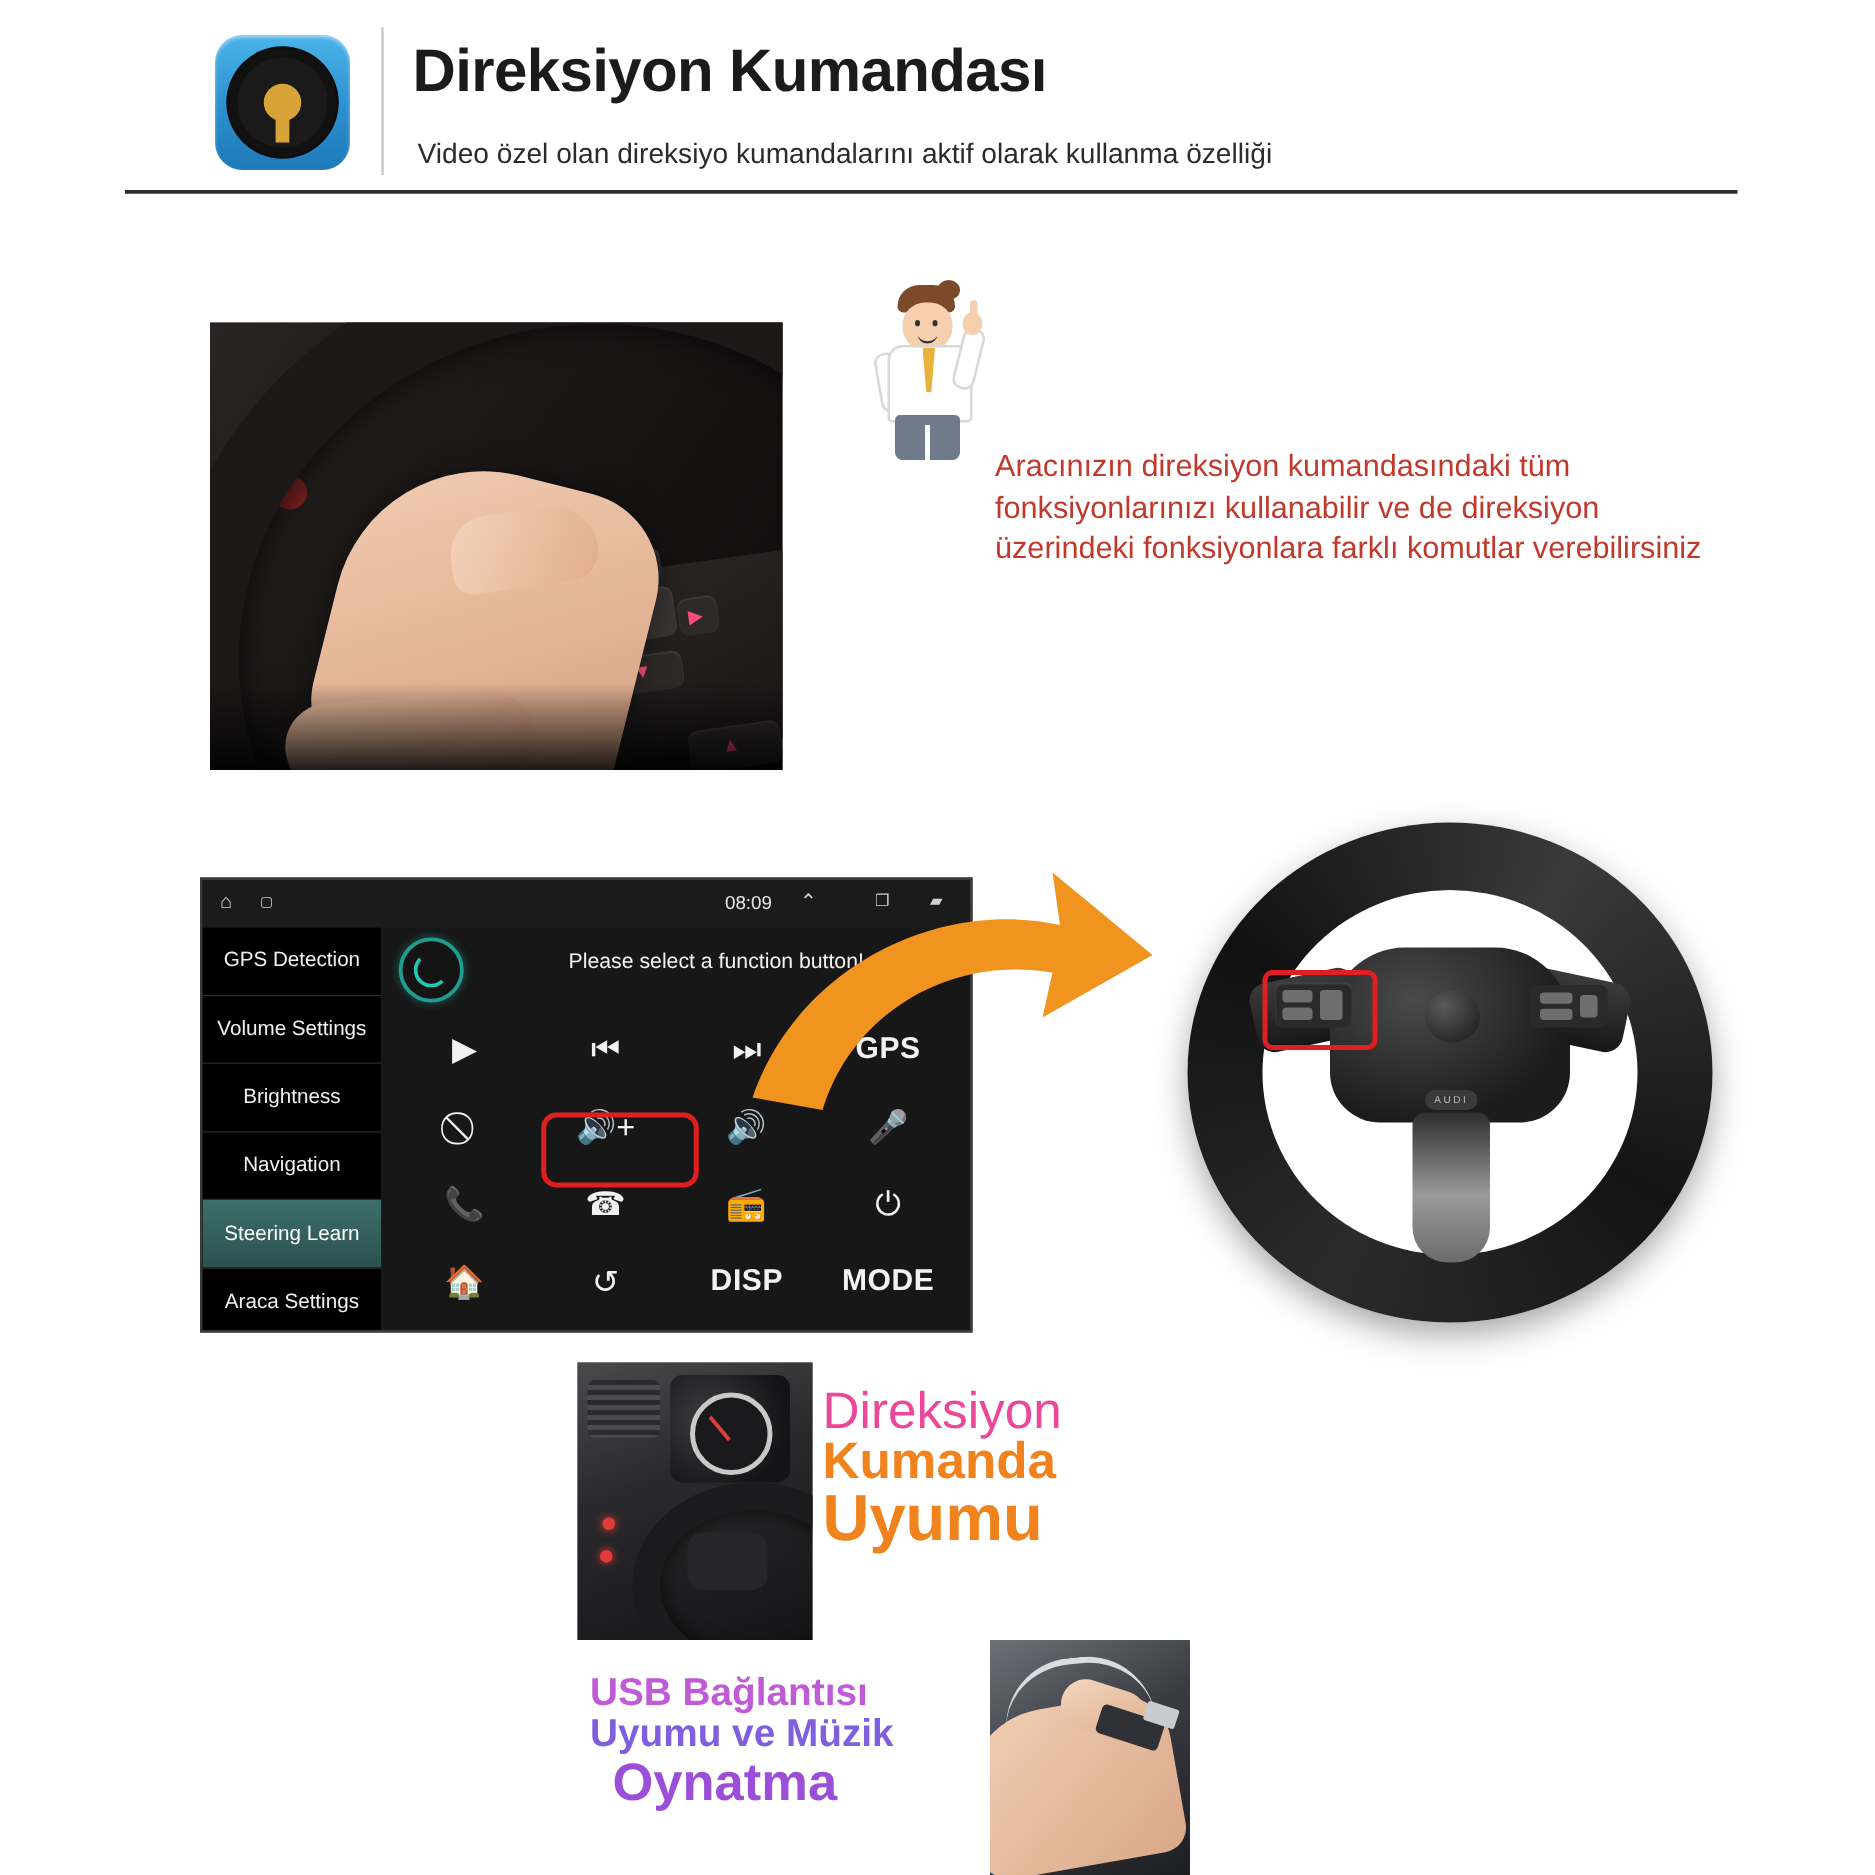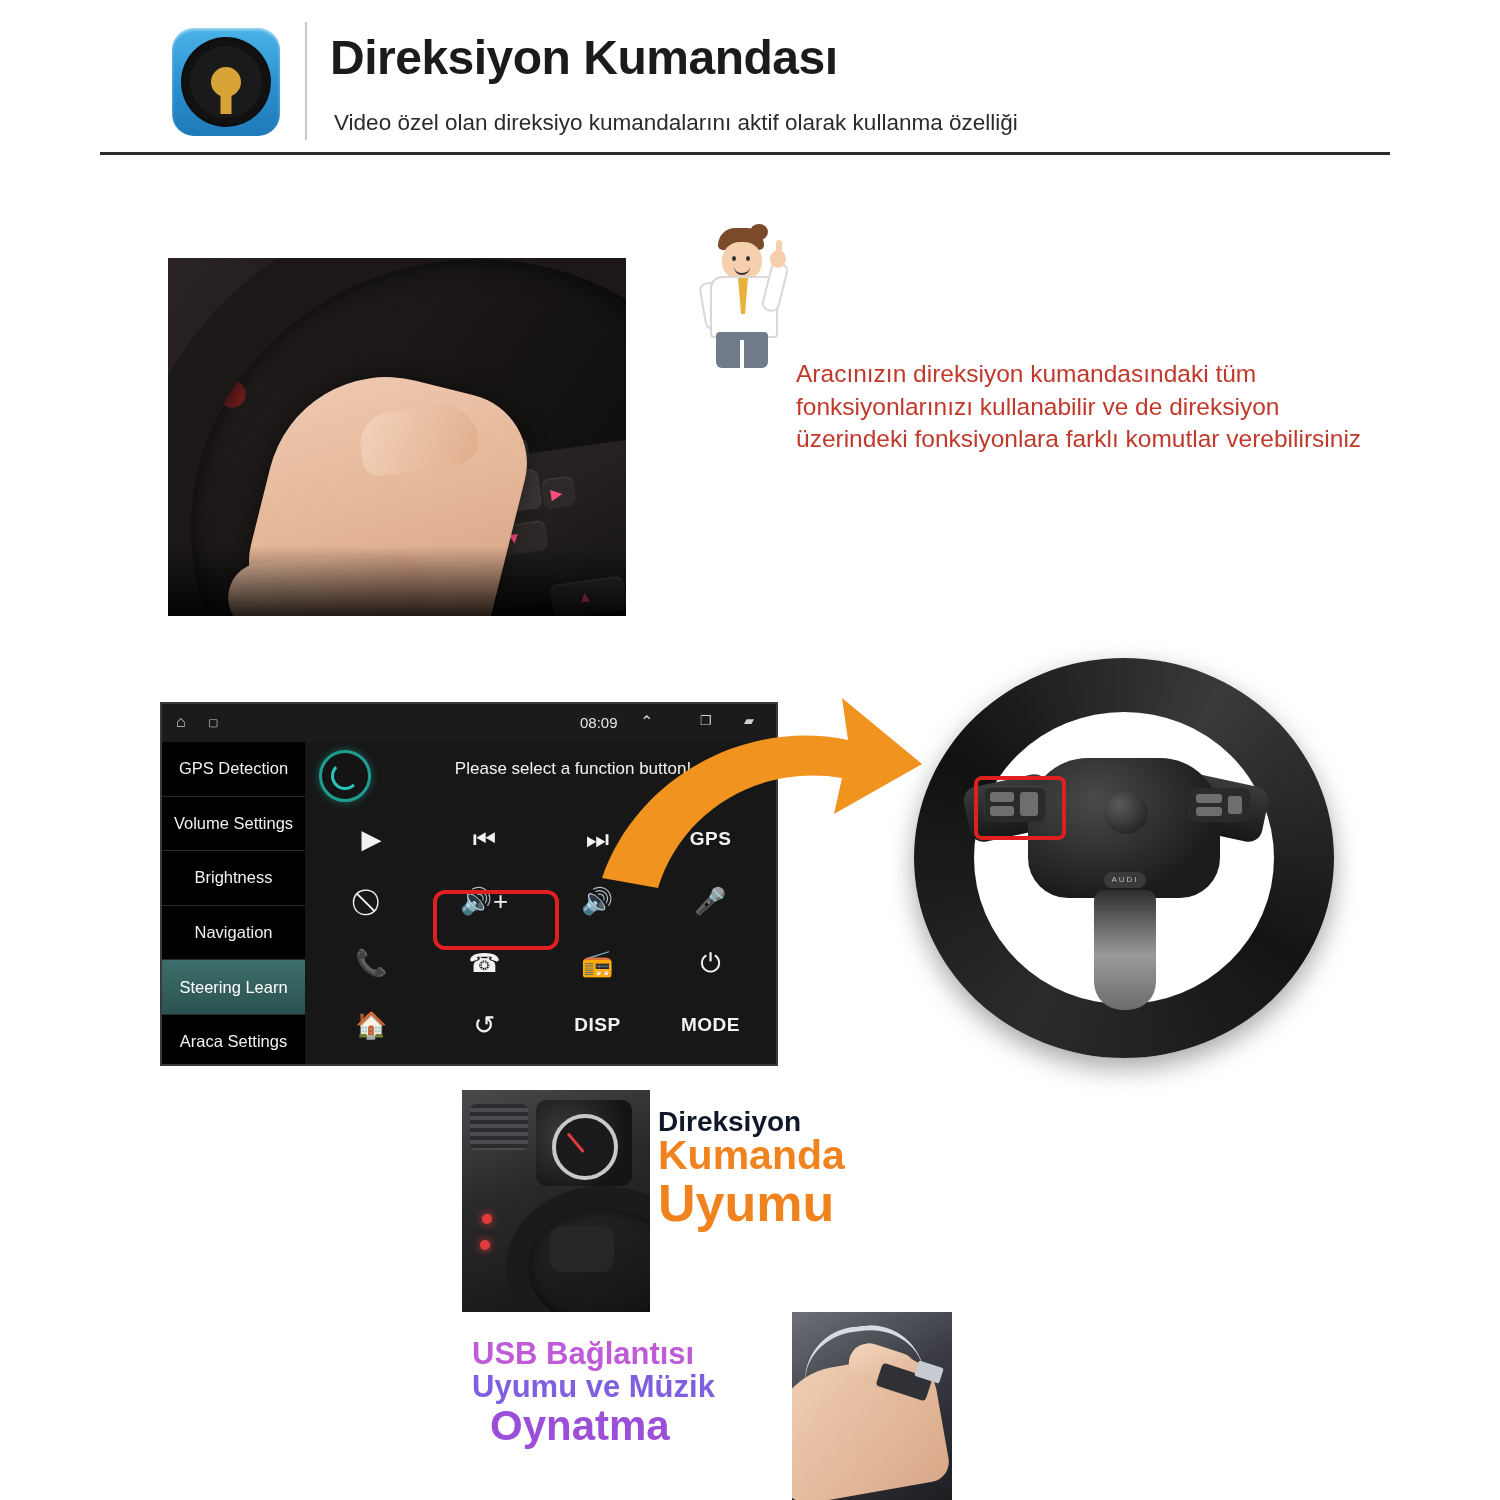--- a/index.html
+++ b/index.html
@@ -330,21 +330,21 @@
     grid-template-rows: repeat(4, 1fr);
   }
   .hu-cell {
     display: flex;
     align-items: center;
     justify-content: center;
     color: #f2f2f2;
     font-size: 26px;
     position: relative;
   }
-  .hu-cell.text { font-size: 19px; font-weight: bold; letter-spacing: .5px; }
+  .hu-cell.text { font-size: 24px; font-weight: bold; letter-spacing: .5px; }
   #hu-highlight {
     position: absolute;
     left: 128px;
     top: 148px;
     width: 118px;
     height: 52px;
     border: 4px solid #e02020;
     border-radius: 12px;
     pointer-events: none;
   }
@@ -354,21 +354,21 @@
     position: absolute;
     left: 596px;
     top: 682px;
     width: 330px;
     height: 220px;
   }
 
   
   #wheel-photo {
     position: absolute;
-    left: 908px;
+    left: 944px;
     top: 640px;
     width: 438px;
     height: 438px;
   }
   #wheel-outer {
     position: absolute;
     left: 6px; top: 18px;
     width: 420px; height: 400px;
     border-radius: 50%;
     background: conic-gradient(from 210deg, #2b2b2b, #111 25%, #3a3a3a 50%, #141414 75%, #2b2b2b);
@@ -519,21 +519,21 @@
     background: #e23b3b; box-shadow: 0 0 8px #e23b3b;
   }
   #collage-photo-dash .redled.a { left: 20px; top: 124px; }
   #collage-photo-dash .redled.b { left: 18px; top: 150px; }
 
   #collage-title {
     position: absolute;
     left: 196px;
     top: 18px;
   }
-  #collage-title .l1 { font-size: 28px; font-weight: bold; color: #0f172a; line-height: .98; }
+  #collage-title .l1 { font-size: 41px; font-weight: normal; color: #ec4899; line-height: .98; }
   #collage-title .l2 { font-size: 41px; font-weight: bold; color: #f0831e; line-height: .98; }
   #collage-title .l3 { font-size: 52px; font-weight: bold; color: #f0831e; line-height: .98; margin-top: 2px; }
 
   #collage-sub {
     position: absolute;
     left: 10px;
     top: 248px;
   }
   #collage-sub .s1 { font-size: 31px; font-weight: bold; color: #c05bd8; line-height: 1.06; }
   #collage-sub .s2 { font-size: 31px; font-weight: bold; color: #7f5fe0; line-height: 1.06; }

